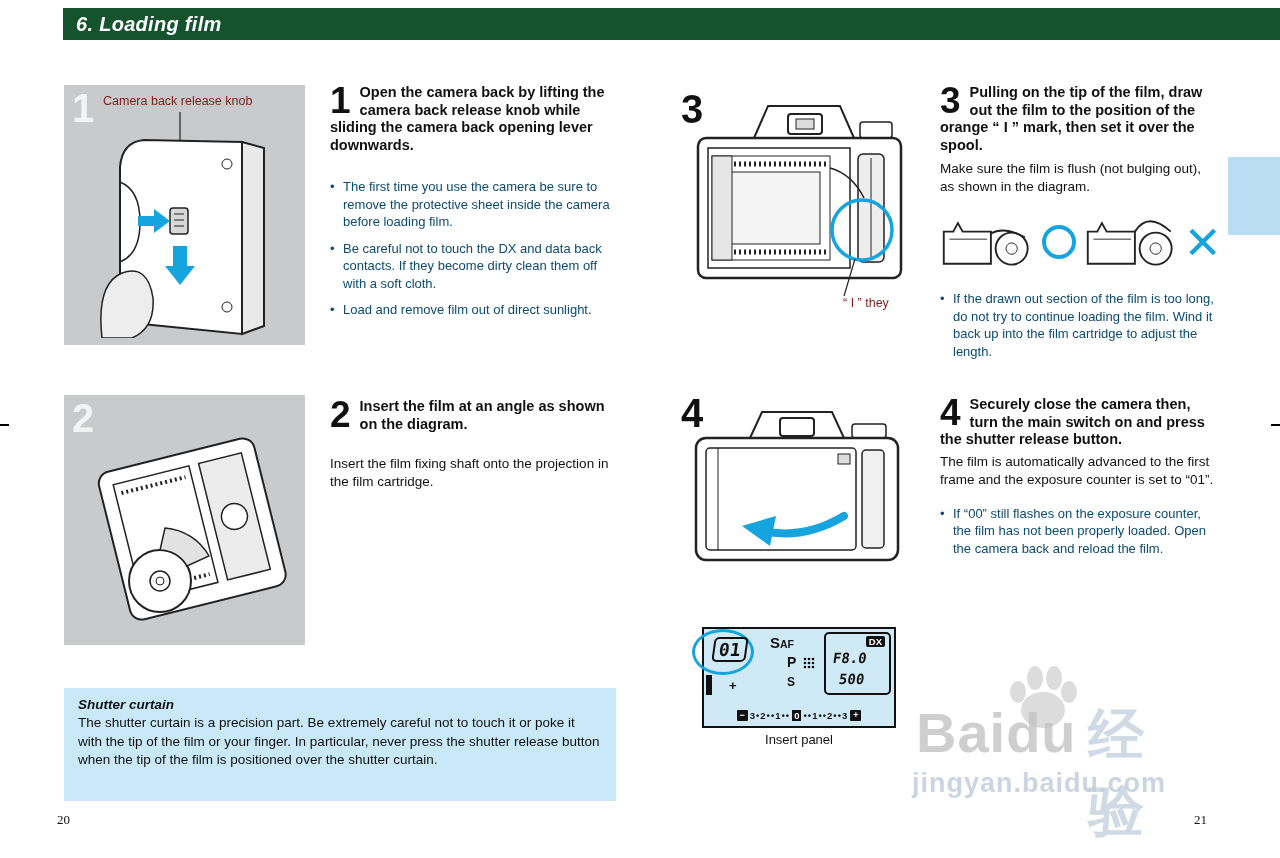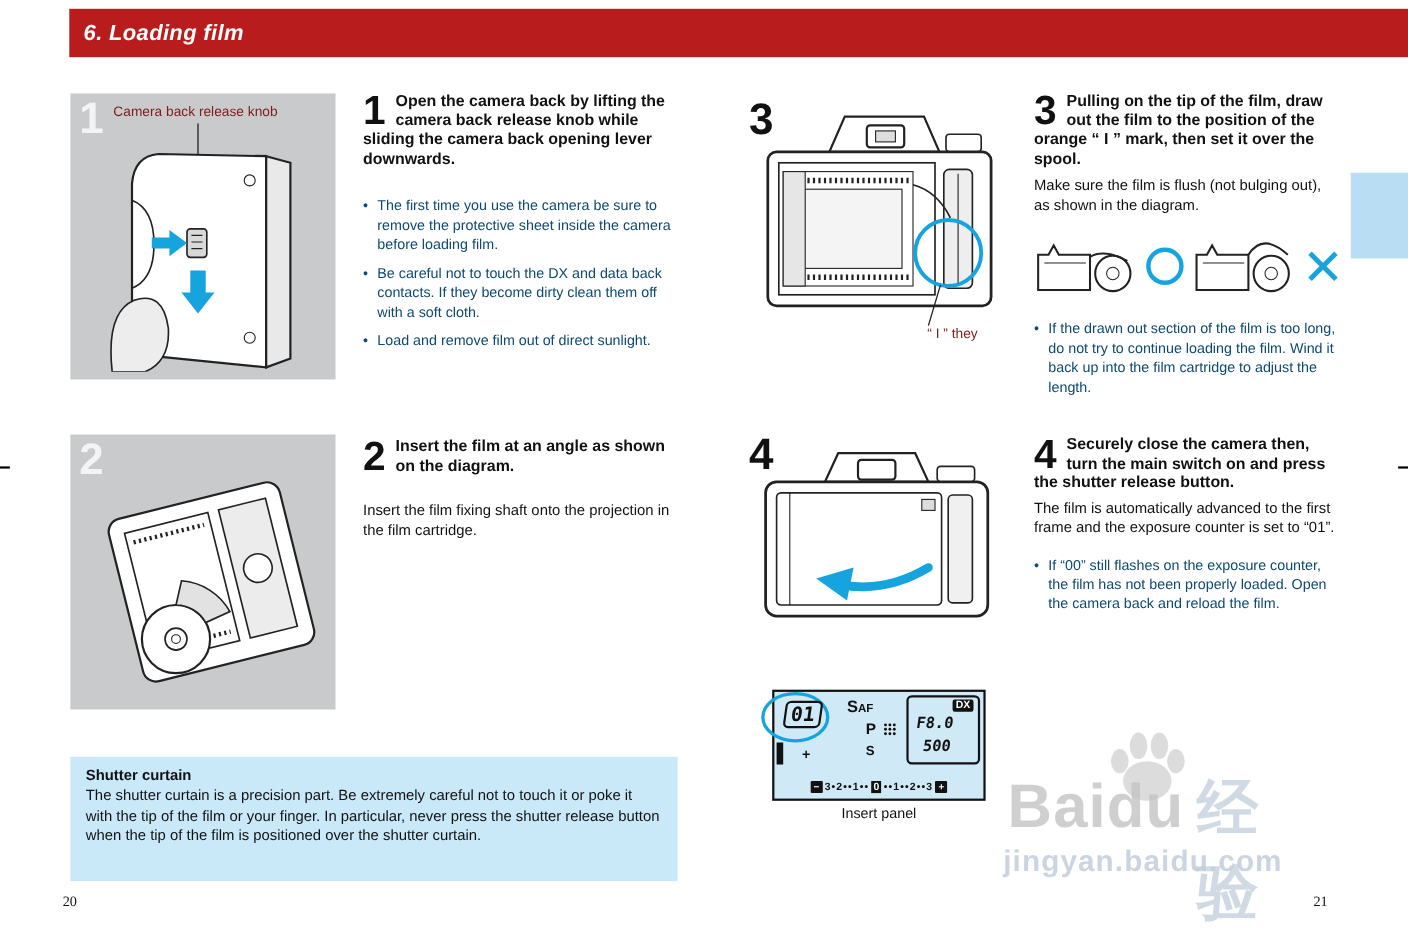--- a/index.html
+++ b/index.html
@@ -4,21 +4,21 @@
 <style>
   * { margin:0; padding:0; box-sizing:border-box; }
   html,body { width:1280px; height:858px; }
   body {
     position:relative; background:#ffffff; overflow:hidden;
     font-family:"Liberation Sans", sans-serif; color:#111;
   }
   .abs { position:absolute; }
 
   
-  .header { left:63px; top:8px; width:1217px; height:44px; background:#b91c1c; display:flex; align-items:center; }
+  .header { left:63px; top:8px; width:1217px; height:32px; background:#14532d; display:flex; align-items:center; }
   .header-title { color:#fff; font-weight:bold; font-style:italic; font-size:20px; padding-left:13px; letter-spacing:.3px; }
 
   
   .img-box { background:#C9CACB; }
   .num-overlay { font-weight:bold; font-size:40px; line-height:1.05; }
   .num-light { color:#f4f4f4; }
   .num-dark { color:#111; }
   .img-label { font-size:12.5px; color:#7f1d1d; }
 
   
@@ -26,21 +26,21 @@
   .step-head { font-size:14.5px; }
   .step-head .n { float:left; font-size:37px; font-weight:bold; line-height:30px; margin:2px 9px 0 0; }
   .step-head .t { font-weight:bold; line-height:17.5px; }
   .body-text { font-size:13.5px; line-height:18px; }
   .bullets { list-style:none; }
   .bullets li { position:relative; padding-left:13px; font-size:13px; line-height:17.5px; margin-bottom:9px; color:#0c4a6e; }
   .bullets li::before { content:"•"; position:absolute; left:0; top:0; }
 
   
   .note-box { background:#C9E8F8; padding:9px 14px; }
-  .note-title { font-weight:bold; font-size:13.5px; margin-bottom:2px; }
+  .note-title { font-weight:bold; font-size:13.5px; margin-bottom:2px;font-style:italic; }
   .note-body { font-size:13.5px; line-height:18.5px; }
 
   .pagenum { font-family:"Liberation Serif", serif; font-size:13px; color:#111; }
 
   
   .flush-row { display:flex; align-items:center; gap:8px; }
   .ok-circle { width:34px; height:34px; border:4px solid #16A4DF; border-radius:50%; flex:0 0 auto; }
 
   
   .lcd { width:194px; height:101px; background:#CFE9F6; border:2px solid #111; overflow:visible; }

